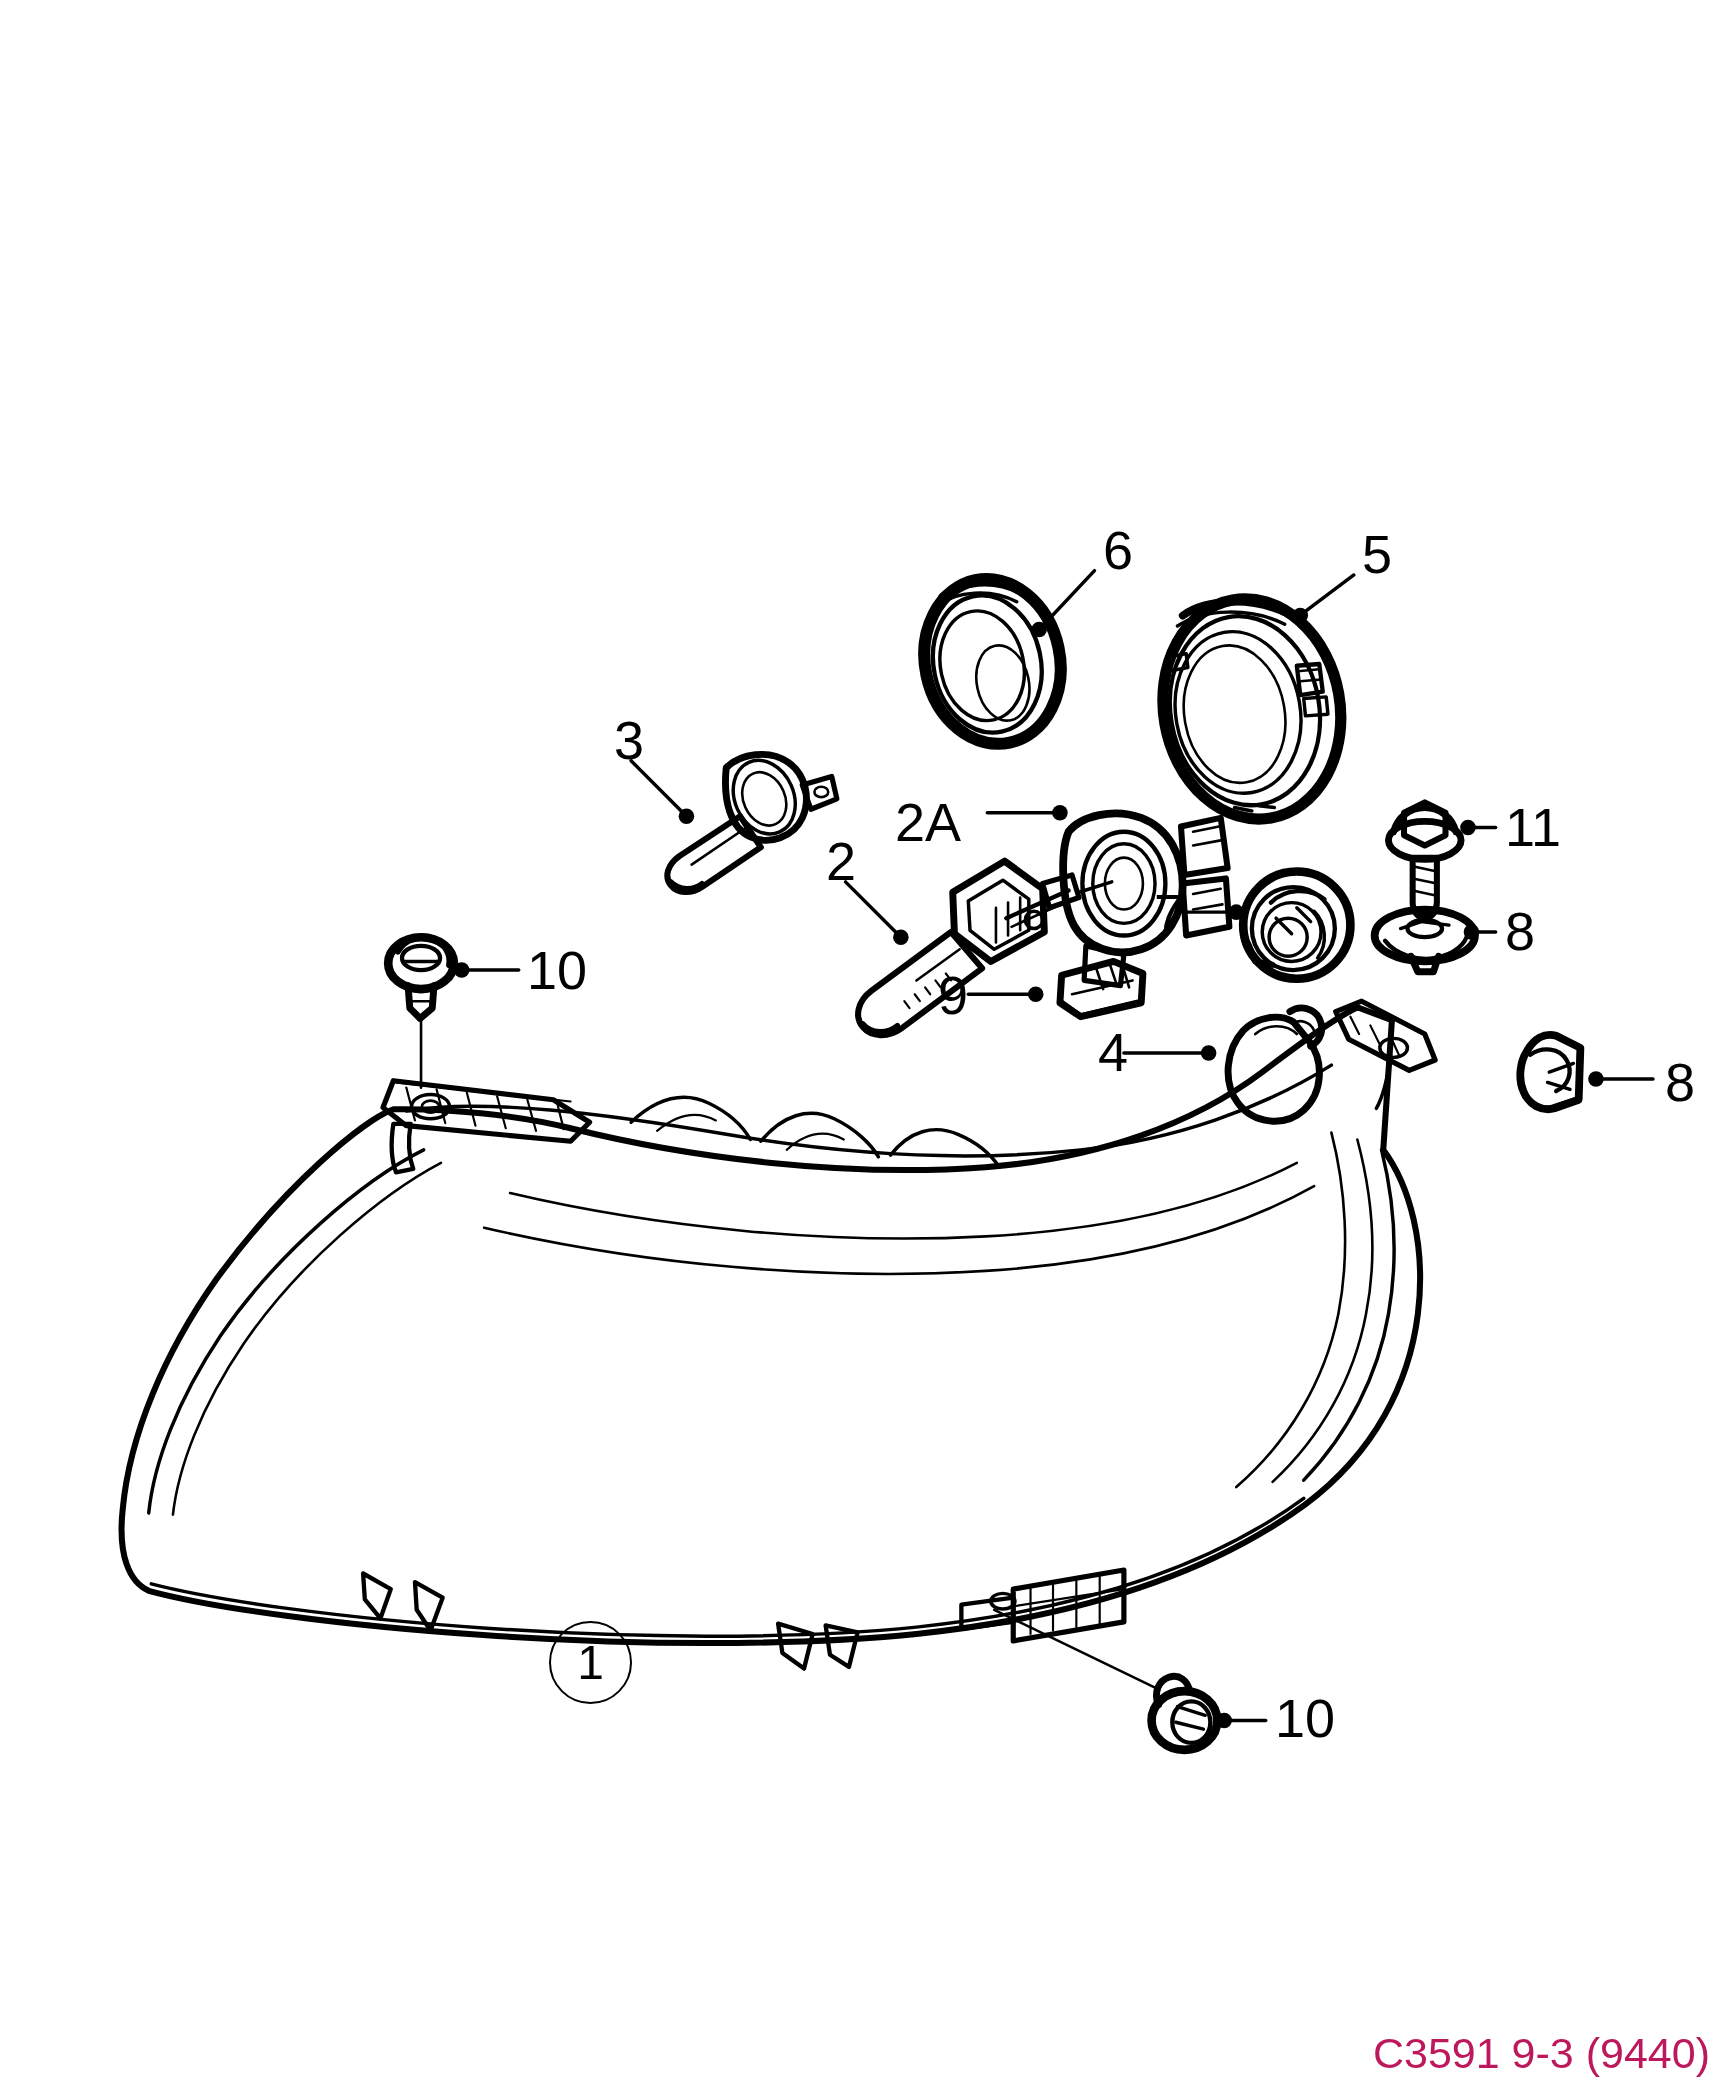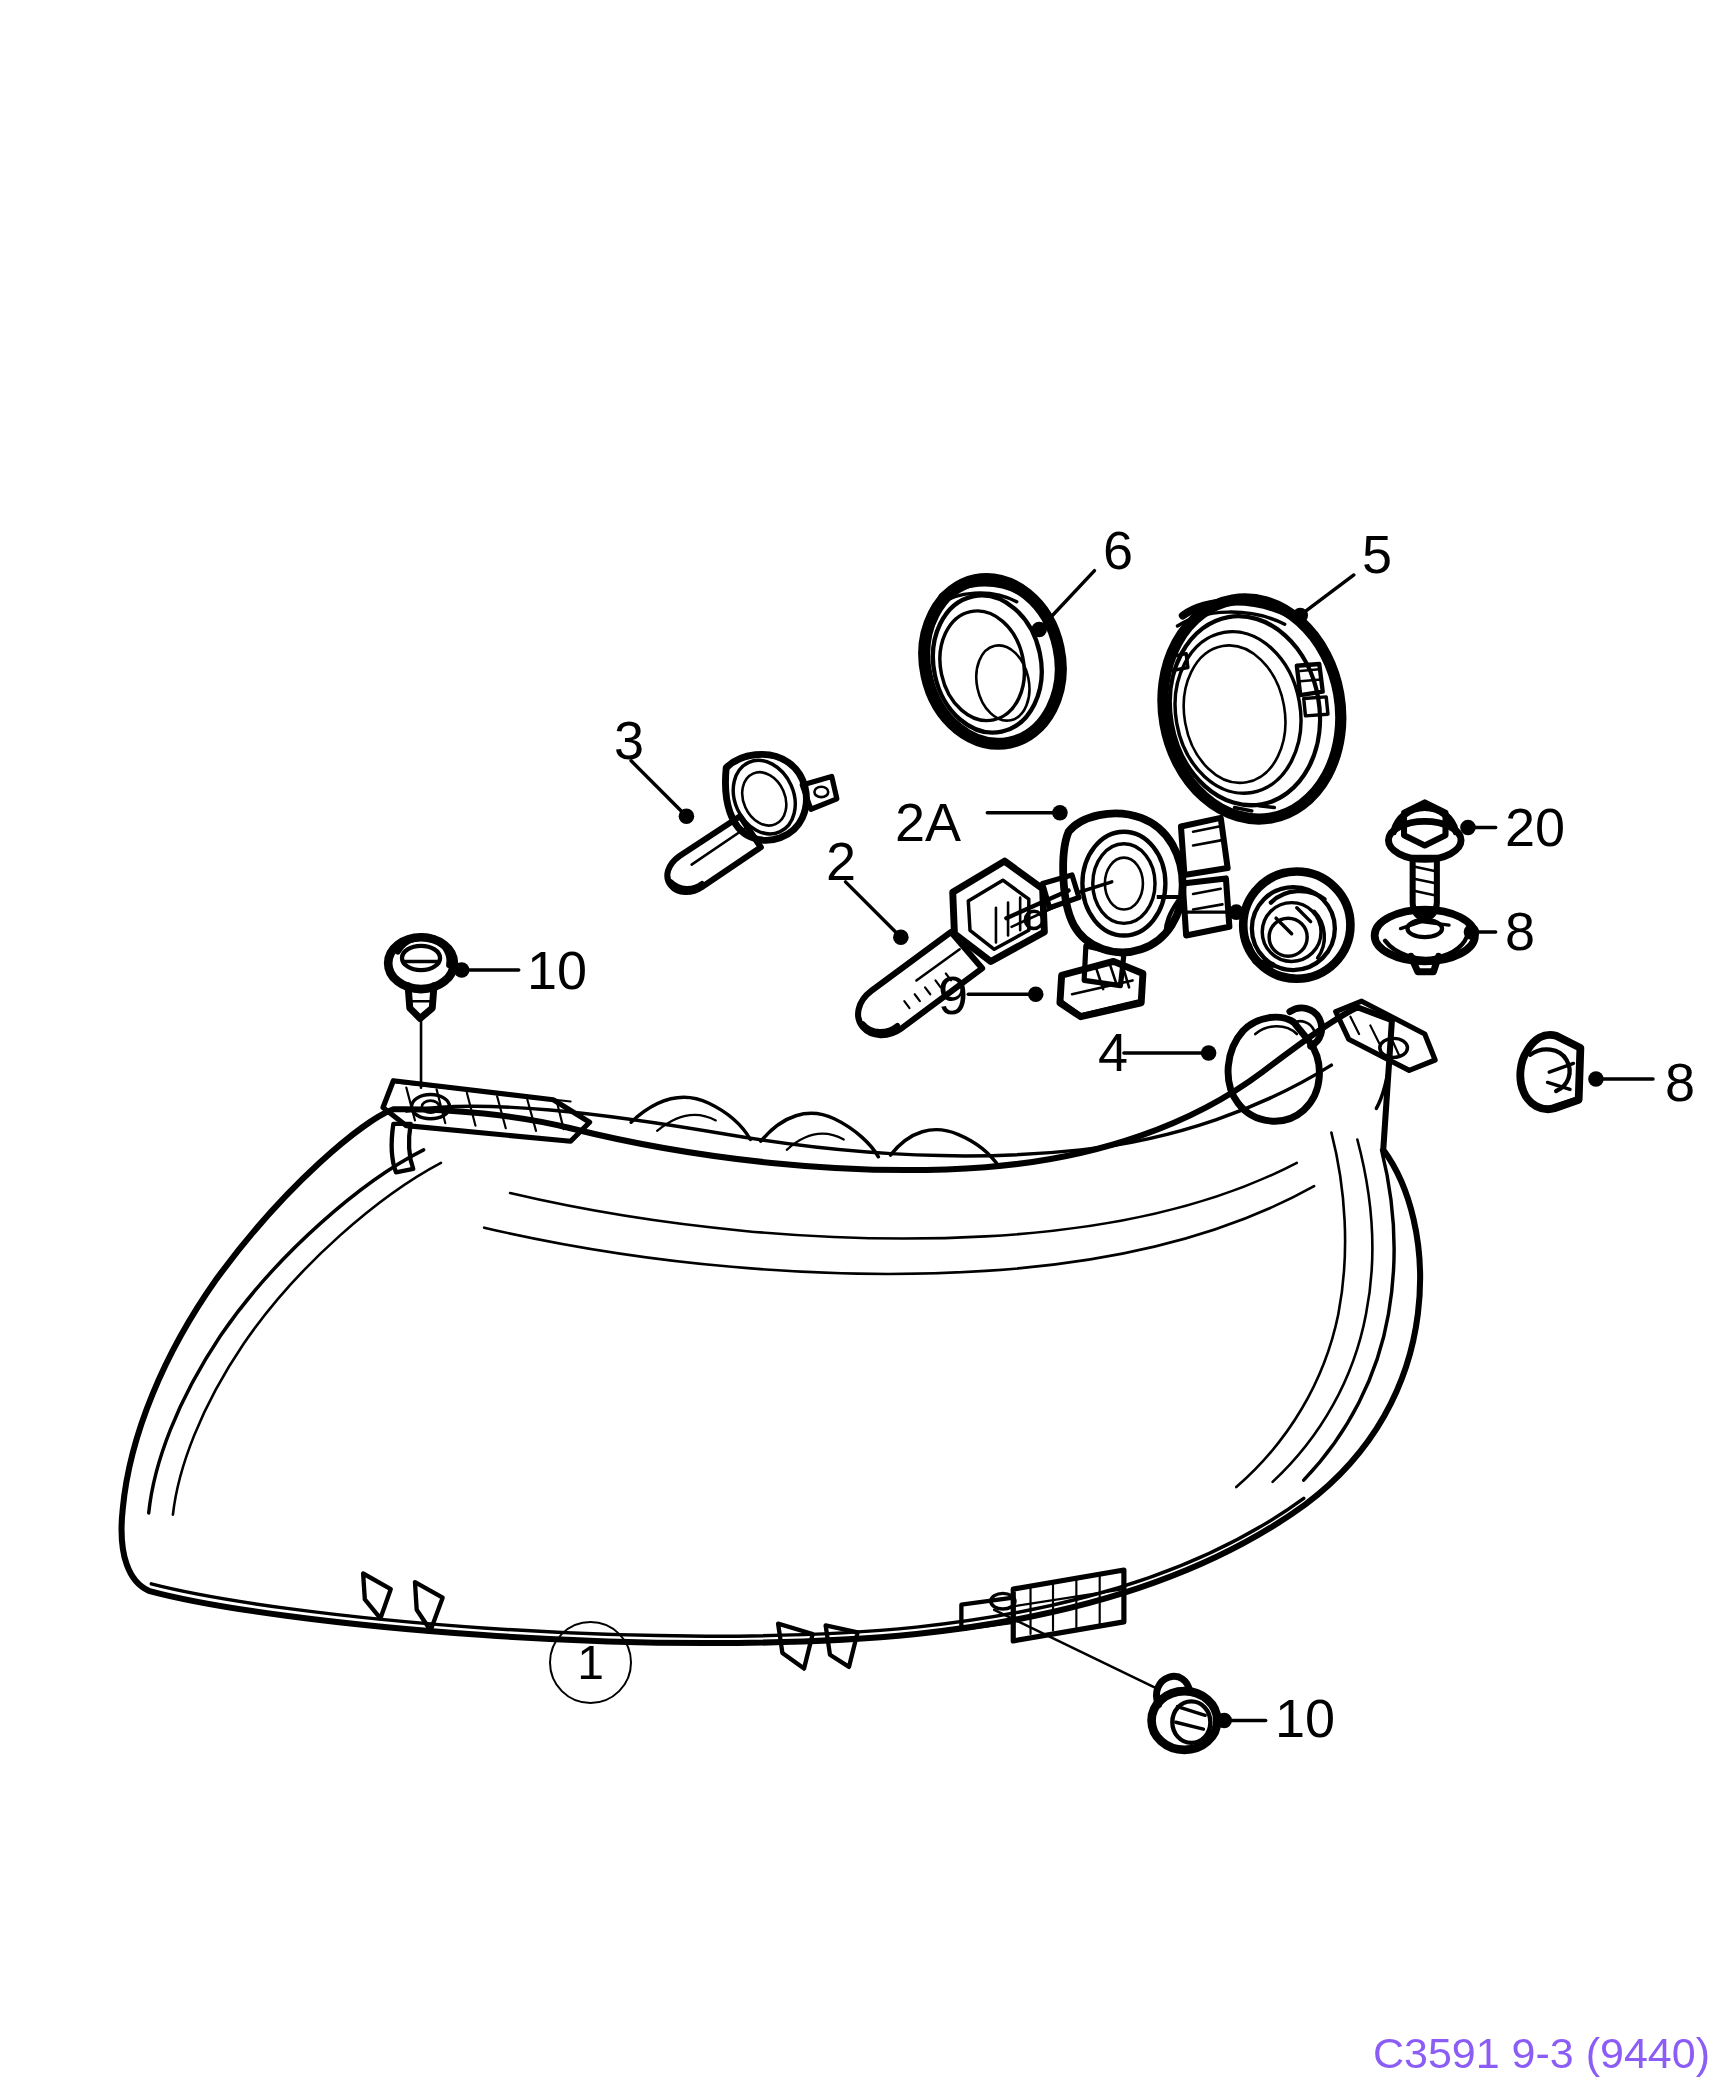--- a/index.html
+++ b/index.html
@@ -44,21 +44,21 @@
     align-items: center;
     justify-content: center;
     box-sizing: border-box;
   }
   #caption {
     position: absolute;
     right: 26px;
     bottom: 15.6px;
     font-family: "Liberation Sans", sans-serif;
     font-size: 43px;
-    color: #8b5cf6;
+    color: #be185d;
     white-space: nowrap;
   }
 </style>
 </head>
 <body>
 
 <div id="page">
 
   <svg id="art" viewBox="0 0 2008 2422" xmlns="http://www.w3.org/2000/svg">
     <rect x="0" y="0" width="2008" height="2422" fill="#ffffff"></rect>
@@ -335,19 +335,19 @@
   <div class="callout" style="left:895px; top:787px;margin-top:8px;">2A</div>
   <div class="callout" style="left:614px;  top:713px;">3</div>
   <div class="callout" style="left:1098px; top:1025px;">4</div>
   <div class="callout" style="left:1362px; top:527px;">5</div>
   <div class="callout" style="left:1103px; top:523px;">6</div>
   <div class="callout" style="left:1154px; top:886px;">7</div>
   <div class="callout" style="left:1665px; top:1055px;">8</div>
   <div class="callout" style="left:938px; top:968px;">9</div>
   <div class="callout" style="left:527px;  top:943px;">10</div>
   <div class="callout" style="left:1275px; top:1691px;">10</div>
-  <div class="callout" style="left:1505px; top:800px;">20</div>
+  <div class="callout" style="left:1505px; top:800px;">11</div>
   <div class="callout" style="left:1505px; top:904px;">8</div>
 
   <div id="caption">C3591 9-3 (9440)</div>
 
 </div>
 
 
 </body></html>

